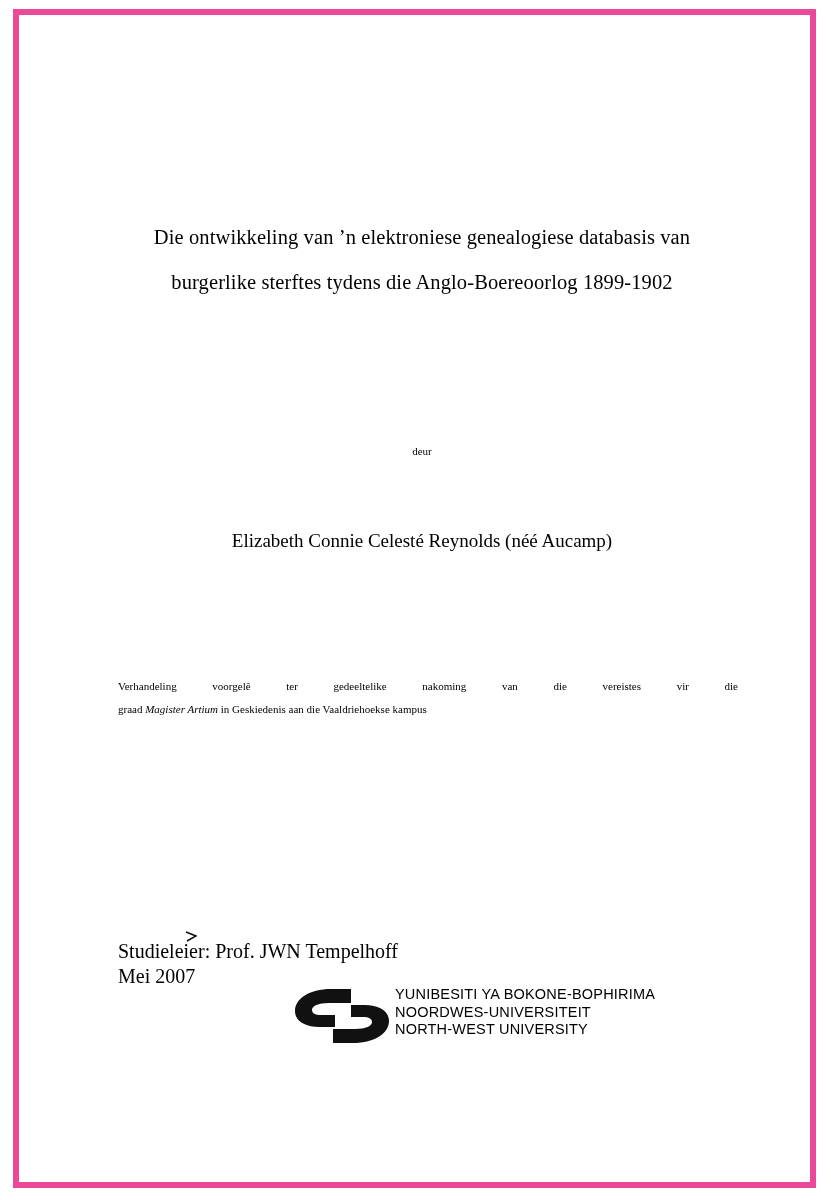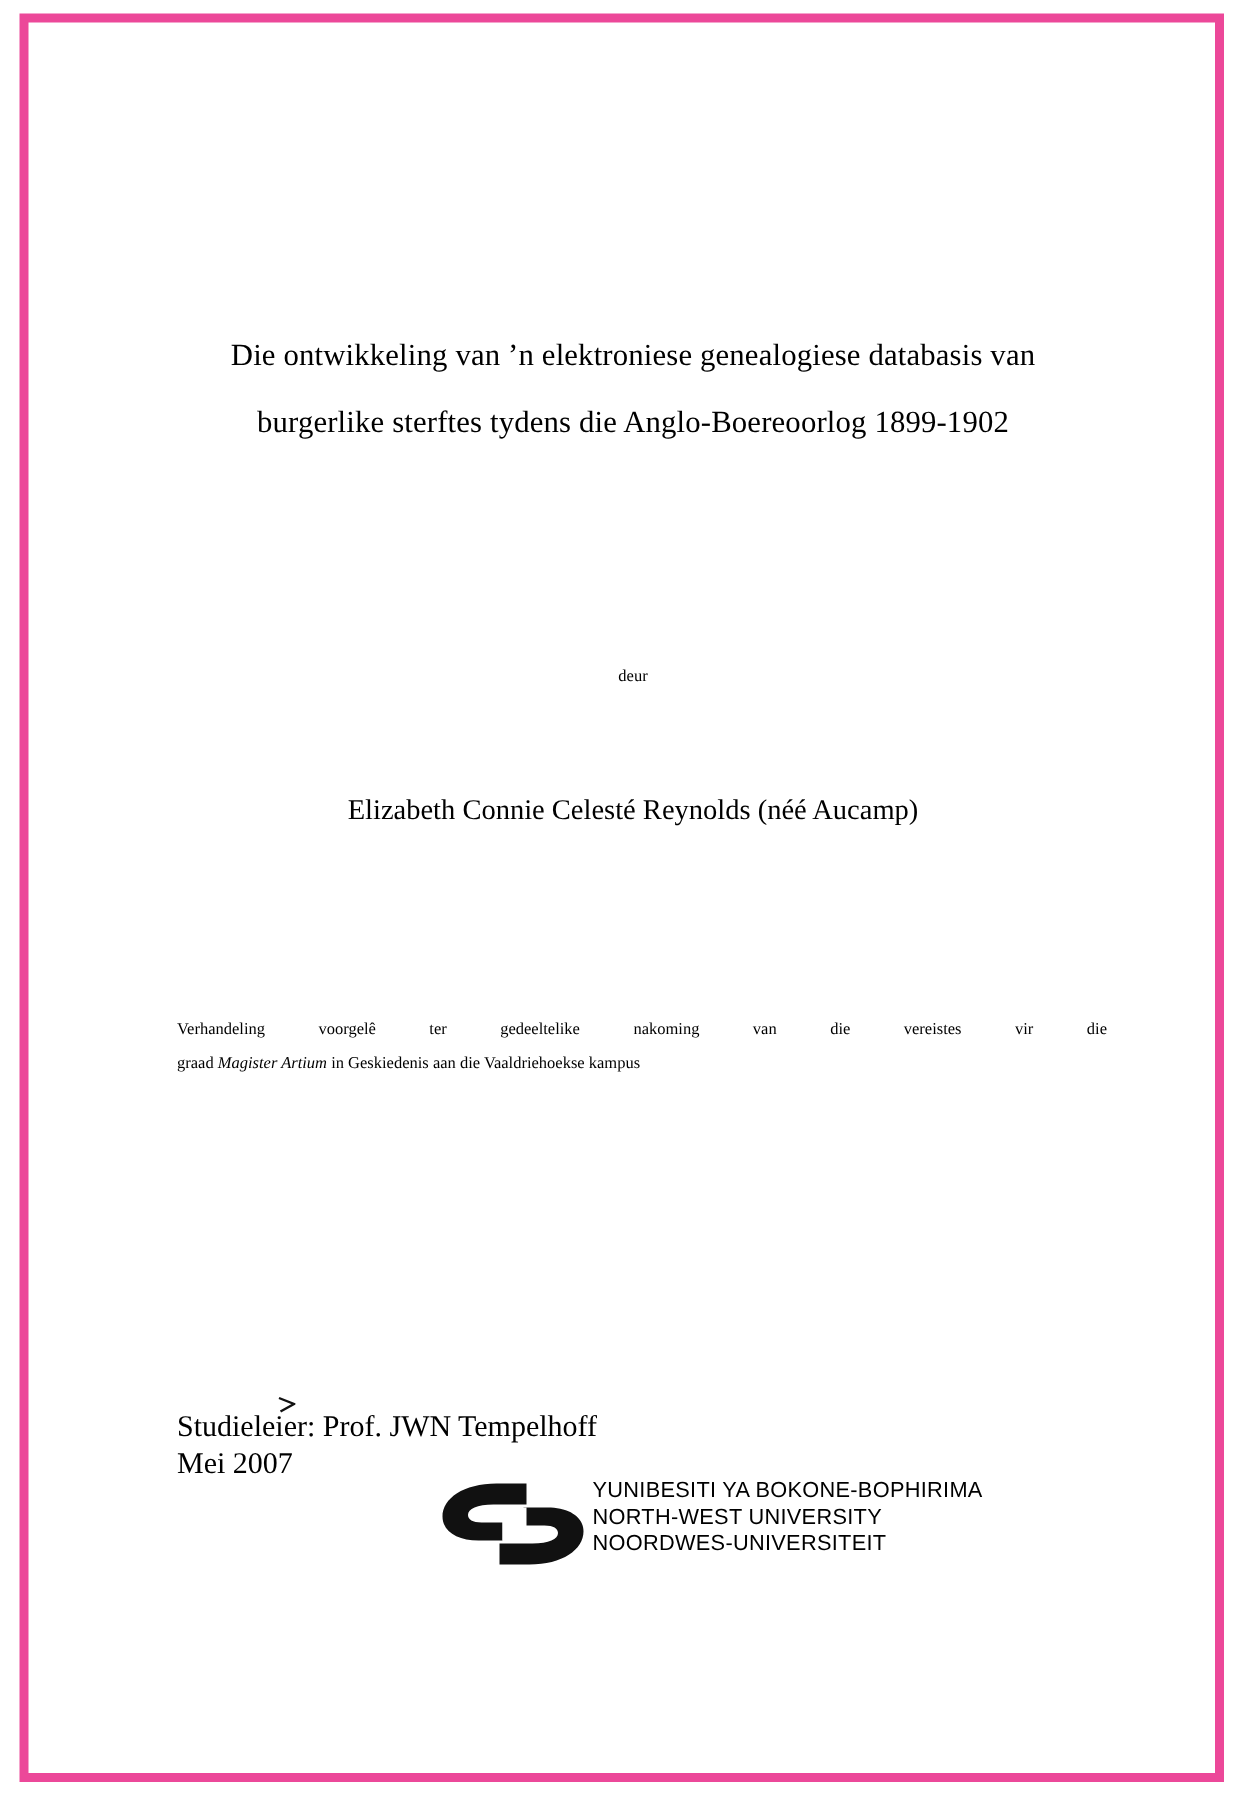--- a/index.html
+++ b/index.html
@@ -156,19 +156,19 @@
     </svg>
 
     <div class="logo-block">
       <svg class="logo-mark" viewBox="0 0 106 62">
         <path d="M40 4 C18 4 4 14 4 26 C4 36 14 42 28 42 L44 42 L44 30 L30 30 C24 30 21 28 21 25 C21 21 27 18 38 18 L60 18 L60 4 Z" fill="#111111"></path>
         <path d="M62 58 C84 58 98 48 98 36 C98 26 88 20 74 20 L58 20 L58 32 L72 32 C78 32 81 34 81 37 C81 41 75 44 64 44 L42 44 L42 58 Z" fill="#111111"></path>
         <rect x="44" y="20" width="16" height="22" fill="#ffffff"></rect>
       </svg>
       <div class="logo-text">
         <div>YUNIBESITI YA BOKONE-BOPHIRIMA</div>
+        <div>NOORDWES-UNIVERSITEIT</div>
         <div>NORTH-WEST UNIVERSITY</div>
-        <div>NOORDWES-UNIVERSITEIT</div>
       </div>
     </div>
 
   </div>
 </div>
 
 </body></html>

